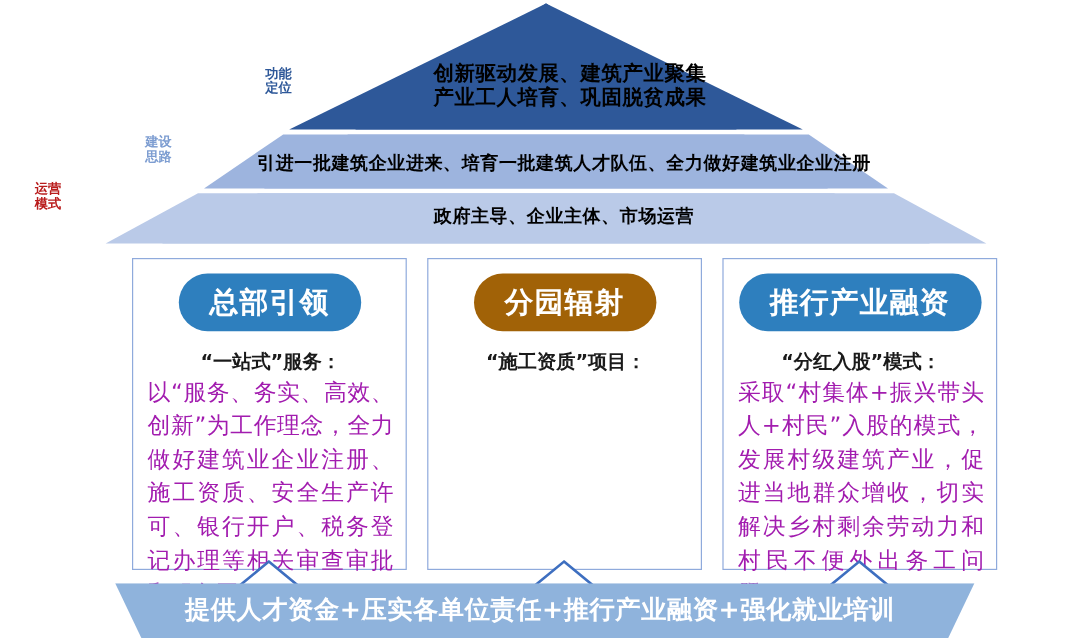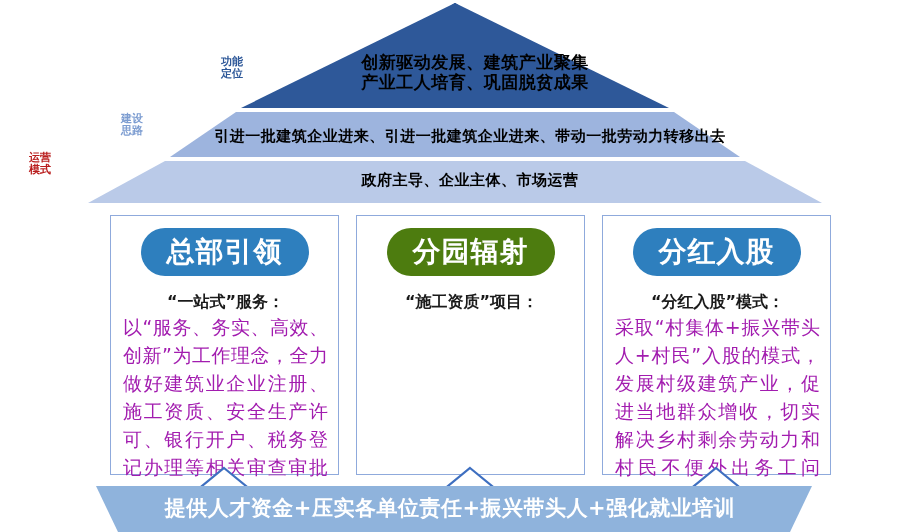--- a/index.html
+++ b/index.html
@@ -66,21 +66,21 @@
 
   .card-pill{
     position:absolute;
     left:50%;
     transform:translateX(-50%);
     top:12px;
     height:48px;
     border-radius:24px;
     background:#2E7FBE;
     color:#ffffff;
-    font-size:28px;
+    font-size:24px;
     font-weight:bold;
     display:flex;
     align-items:center;
     justify-content:center;
     letter-spacing:1px;
     padding:0 26px;
     box-sizing:border-box;
     white-space:nowrap;
   }
 
@@ -138,57 +138,57 @@
   </svg>
 
   <svg style="position:absolute;left:0;top:0;width:900px;height:212px;" viewBox="0 0 900 212">
     <polygon points="455,3 669,108 241,108" fill="#2E5899"></polygon>
     <polygon points="236,112 674,112 740,157 170,157" fill="#9DB4DE"></polygon>
     <polygon points="165,161 745,161 822,203 88,203" fill="#BACAE8"></polygon>
   </svg>
 
   <div class="tier-text" id="tier1-text">创新驱动发展、建筑产业聚集
 产业工人培育、巩固脱贫成果</div>
-  <div class="tier-text" id="tier2-text">引进一批建筑企业进来、引进一批建筑企业进来、带动一批劳动力转移出去</div>
+  <div class="tier-text" id="tier2-text">引进一批建筑企业进来、培育一批建筑人才队伍、全力做好建筑业企业注册</div>
   <div class="tier-text" id="tier3-text">政府主导、企业主体、市场运营</div>
 
   <div class="side-label" id="label-function" style="color: rgb(46, 88, 153);">功能
 定位</div>
   <div class="side-label" id="label-idea" style="color: rgb(125, 157, 209);">建设
 思路</div>
   <div class="side-label" id="label-mode" style="color: #b91c1c;">运营
 模式</div>
 
   <div class="card" id="card-0" style="border-color: rgb(143, 170, 220);">
     <div class="card-pill" style="background: rgb(46, 127, 190);">总部引领</div>
     <div class="card-head">“一站式”服务：</div>
     <div class="card-body">以“服务、务实、高效、创新”为工作理念，全力做好建筑业企业注册、施工资质、安全生产许可、银行开户、税务登记办理等相关审查审批和服务工作。</div>
   </div>
 
   <div class="card" id="card-1" style="border-color: rgb(143, 170, 220);">
-    <div class="card-pill" style="background: #4d7c0f;">分园辐射</div>
+    <div class="card-pill" style="background: #a16207;">分园辐射</div>
     <div class="card-head">“施工资质”项目：</div>
   </div>
 
   <div class="card" id="card-2" style="border-color: rgb(143, 170, 220);">
-    <div class="card-pill" style="background: rgb(46, 127, 190);">分红入股</div>
+    <div class="card-pill" style="background: rgb(46, 127, 190);">推行产业融资</div>
     <div class="card-head">“分红入股”模式：</div>
     <div class="card-body">采取“村集体+振兴带头人+村民”入股的模式，发展村级建筑产业，促进当地群众增收，切实解决乡村剩余劳动力和村民不便外出务工问题。</div>
   </div>
 
   <svg id="arrows-svg" viewBox="0 0 900 40">
     <g>
       <polygon points="224,2 252,25 240,25 240,40 208,40 208,25 196,25" fill="#ffffff" stroke="#3E6FC0" stroke-width="2.2"></polygon>
     </g>
     <g>
       <polygon points="470,2 498,25 486,25 486,40 454,40 454,25 442,25" fill="#ffffff" stroke="#3E6FC0" stroke-width="2.2"></polygon>
     </g>
     <g>
       <polygon points="716,2 744,25 732,25 732,40 700,40 700,25 688,25" fill="#ffffff" stroke="#3E6FC0" stroke-width="2.2"></polygon>
     </g>
   </svg>
 
   <svg id="banner-svg" viewBox="0 0 900 46">
     <polygon points="96,0 812,0 790,46 118,46" fill="#8FB3DC"></polygon>
   </svg>
-  <div id="banner-text">提供人才资金+压实各单位责任+振兴带头人+强化就业培训</div>
+  <div id="banner-text">提供人才资金+压实各单位责任+推行产业融资+强化就业培训</div>
 
 </div>
 
 </body></html>

